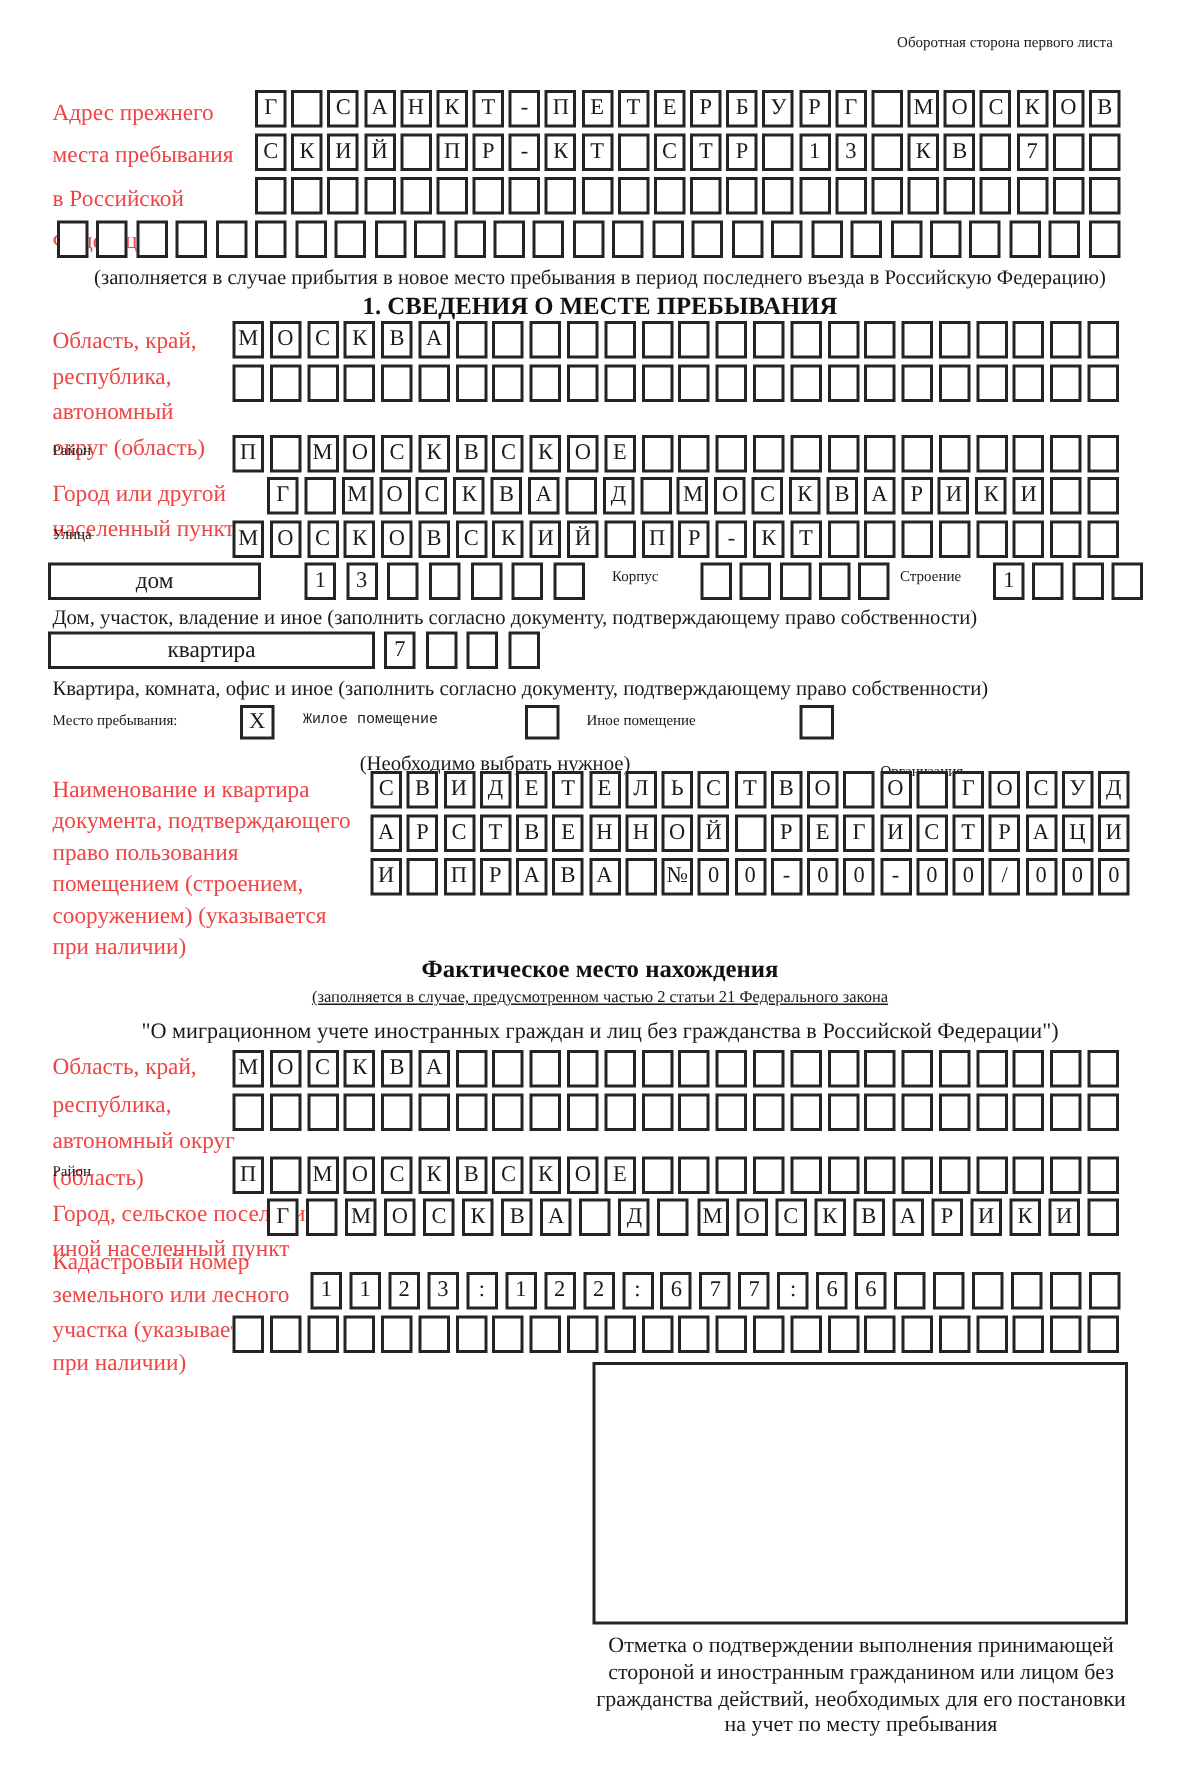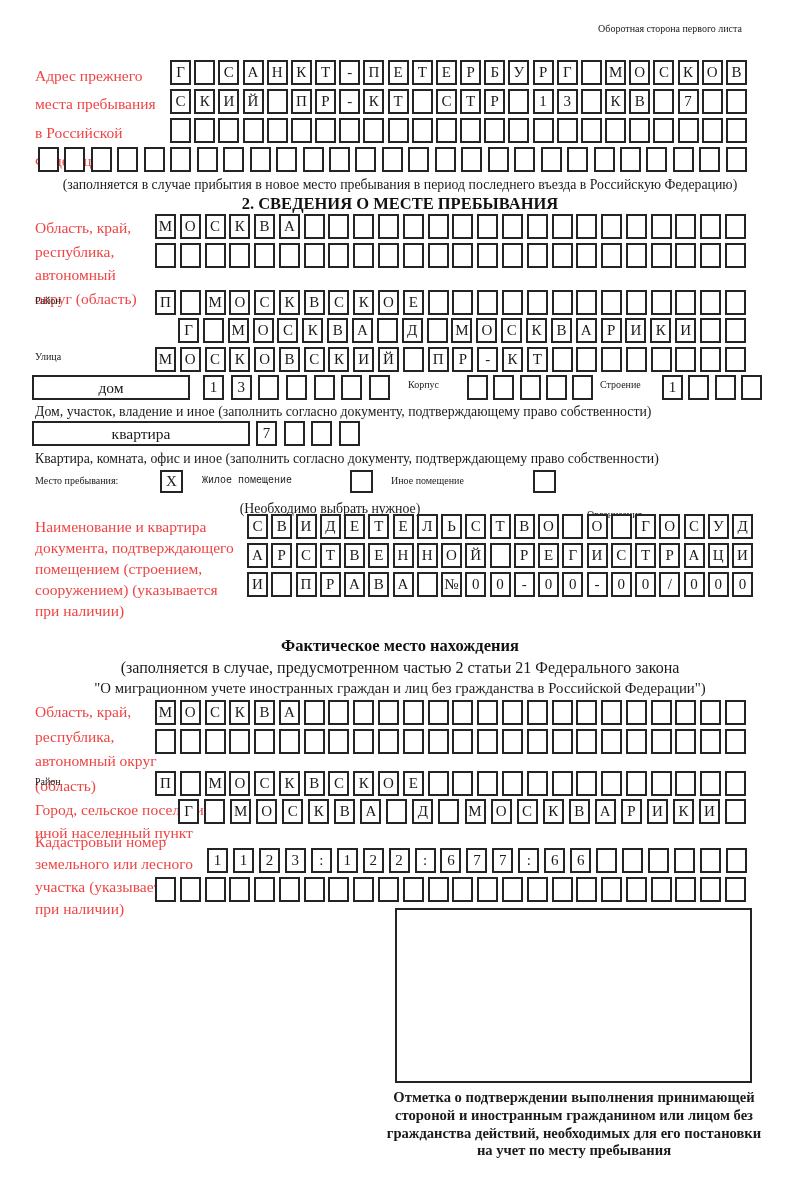--- a/index.html
+++ b/index.html
@@ -148,21 +148,21 @@
       <span class="cell"></span>
       <span class="cell"></span>
       <span class="cell"></span>
       <span class="cell"></span>
       <span class="cell"></span>
       <span class="cell"></span>
       <span class="cell"></span>
     </div>
   <div class="abs hint center" style="top:177px;">(заполняется в случае прибытия в новое место пребывания в период последнего въезда в Российскую Федерацию)</div>
 
-  <div class="abs title" style="top:194px;">2. СВЕДЕНИЯ О МЕСТЕ ПРЕБЫВАНИЯ</div>
+  <div class="abs title" style="top:194px;">1. СВЕДЕНИЯ О МЕСТЕ ПРЕБЫВАНИЯ</div>
 
   <div class="abs lines" style="left:35px; top:216px; line-height:23.6px;">
       <div>Область, край,</div>
       <div>республика,</div>
       <div>автономный</div>
       <div>округ (область)</div>
     </div>
   <div class="abs cellrow" style="left:155px; top:214px; width:591px;">
       <span class="cell">М</span>
       <span class="cell">О</span>
@@ -237,20 +237,24 @@
       <span class="cell"></span>
       <span class="cell"></span>
       <span class="cell"></span>
       <span class="cell"></span>
       <span class="cell"></span>
       <span class="cell"></span>
       <span class="cell"></span>
       <span class="cell"></span>
     </div>
 
+  <div class="abs lines" style="left:35px; top:319px; line-height:22.5px;">
+      <div>Город или другой</div>
+      <div>населенный пункт</div>
+    </div>
   <div class="abs cellrow" style="left:178px; top:318px; width:568px;">
       <span class="cell">Г</span>
       <span class="cell"></span>
       <span class="cell">М</span>
       <span class="cell">О</span>
       <span class="cell">С</span>
       <span class="cell">К</span>
       <span class="cell">В</span>
       <span class="cell">А</span>
       <span class="cell"></span>
@@ -291,21 +295,21 @@
       <span class="cell"></span>
       <span class="cell"></span>
       <span class="cell"></span>
       <span class="cell"></span>
       <span class="cell"></span>
       <span class="cell"></span>
       <span class="cell"></span>
       <span class="cell"></span>
     </div>
 
-  <div class="abs bigbox" style="left:32px; top:375px; width:158px;">дом</div>
+  <div class="abs bigbox" style="left:32px; top:375px; width:142px;">дом</div>
   <div class="abs cellrow" style="left:203px; top:375px; width:187px;">
       <span class="cell">1</span>
       <span class="cell">3</span>
       <span class="cell"></span>
       <span class="cell"></span>
       <span class="cell"></span>
       <span class="cell"></span>
       <span class="cell"></span>
     </div>
   <div class="abs lbl" style="left:408px; top:380px;">Корпус</div>
@@ -339,20 +343,21 @@
   <div class="abs lbl" style="left:202px; top:476px;font-family:Liberation Mono, monospace;">Жилое помещение</div>
   <div class="abs checkbox" style="left:350px; top:470px;"></div>
   <div class="abs lbl" style="left:391px; top:476px;">Иное помещение</div>
   <div class="abs checkbox" style="left:533px; top:470px;"></div>
   <div class="abs lbl" style="left:587px; top:476px;margin-top:34px;">Организация</div>
   <div class="abs hint" style="left:170px; top:501px; width:320px; text-align:center;">(Необходимо выбрать нужное)</div>
 
   <div class="abs lines" style="left:35px; top:516px; line-height:21px;">
       <div>Наименование и квартира</div>
       <div>документа, подтверждающего</div>
+      <div>право пользования</div>
       <div>помещением (строением,</div>
       <div>сооружением) (указывается</div>
       <div>при наличии)</div>
     </div>
   <div class="abs cellrow" style="left:247px; top:514px; width:506px;">
       <span class="cell">С</span>
       <span class="cell">В</span>
       <span class="cell">И</span>
       <span class="cell">Д</span>
       <span class="cell">Е</span>
@@ -414,21 +419,21 @@
       <span class="cell">-</span>
       <span class="cell">0</span>
       <span class="cell">0</span>
       <span class="cell">/</span>
       <span class="cell">0</span>
       <span class="cell">0</span>
       <span class="cell">0</span>
     </div>
 
   <div class="abs title" style="top:636px;">Фактическое место нахождения</div>
-  <div class="abs lbl center" style="top:660px; font-size:16px;">(заполняется в случае, предусмотренном частью 2 статьи 21 Федерального закона</div>
+  <div class="abs lbl center" style="top:660px; font-size:11px;text-decoration:underline;">(заполняется в случае, предусмотренном частью 2 статьи 21 Федерального закона</div>
   <div class="abs lbl center" style="top:681px; font-size:14.8px;">"О миграционном учете иностранных граждан и лиц без гражданства в Российской Федерации")</div>
 
   <div class="abs lines" style="left:35px; top:700px; line-height:24.5px;">
       <div>Область, край,</div>
       <div>республика,</div>
       <div>автономный округ</div>
       <div>(область)</div>
     </div>
   <div class="abs cellrow" style="left:155px; top:700px; width:591px;">
       <span class="cell">М</span>
@@ -590,20 +595,20 @@
       <span class="cell"></span>
       <span class="cell"></span>
       <span class="cell"></span>
       <span class="cell"></span>
       <span class="cell"></span>
       <span class="cell"></span>
       <span class="cell"></span>
     </div>
 
   <div class="abs stampbox" style="left:395px; top:908px; width:357px; height:175px;"></div>
-  <div class="abs caption" style="left:384px; top:1089px; width:380px;font-weight:bold;">
+  <div class="abs caption" style="left:384px; top:1089px; width:380px;">
       <div>Отметка о подтверждении выполнения принимающей</div>
       <div>стороной и иностранным гражданином или лицом без</div>
       <div>гражданства действий, необходимых для его постановки</div>
       <div>на учет по месту пребывания</div>
     </div>
 
 </div>
 
 </body></html>

